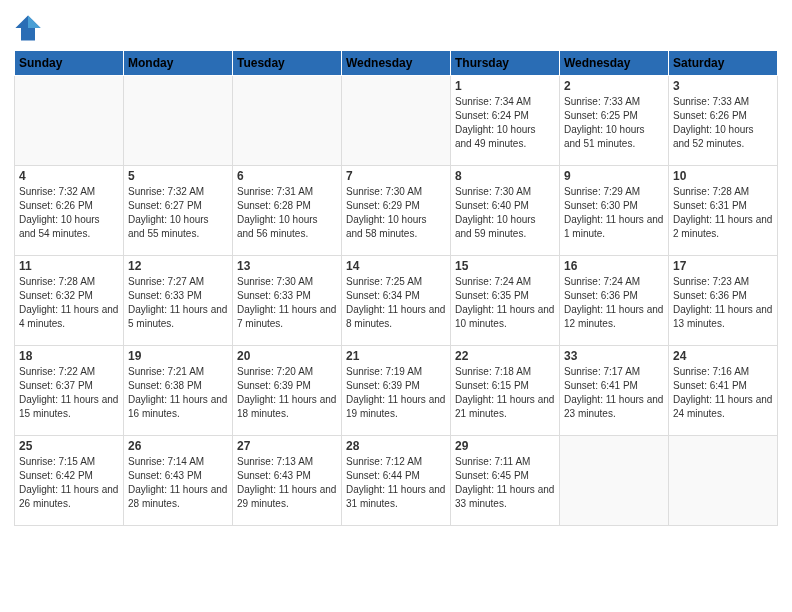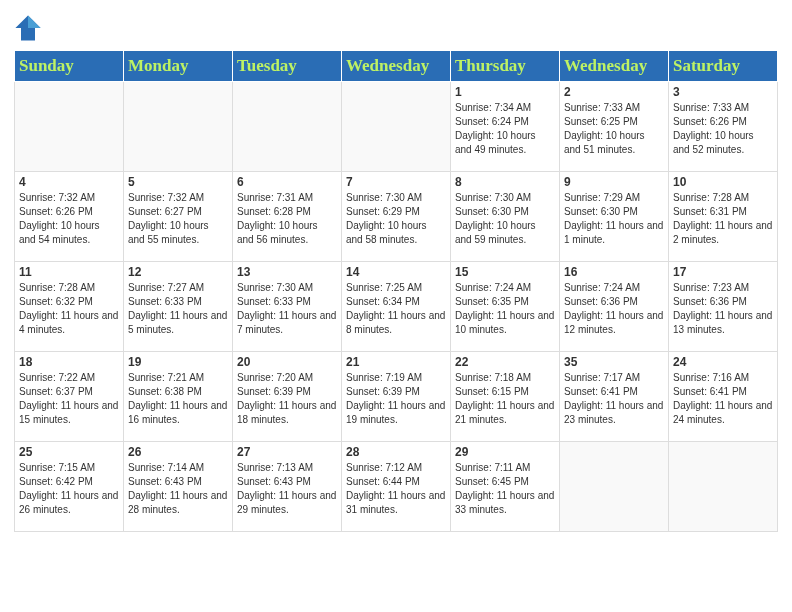--- a/index.html
+++ b/index.html
@@ -60,27 +60,26 @@
       font-size: 16px;
       color: #555;
     }
     .calendar {
       width: 100%;
       border-collapse: collapse;
       table-layout: fixed;
     }
     .calendar th {
       background-color: #2a6db5;
-      color: #bef264;
-      font-size: 17px;
+      color: #000000;
+      font-size: 12px;
       font-weight: bold;
       padding: 5px 4px;
       text-align: left;
       border: 1px solid #fff;
-      font-family: Liberation Serif, serif;
     }
     .calendar td {
       vertical-align: top;
       border: 1px solid #ddd;
       padding: 3px 4px;
       font-size: 9.5px;
       color: #333;
       height: 90px;
       background: #fff;
     }
@@ -179,21 +178,21 @@
           </td>
           <td>
             <span class="day-num">7</span>
             <div class="day-info">Sunrise: 7:30 AM
 Sunset: 6:29 PM
 Daylight: 10 hours and 58 minutes.</div>
           </td>
           <td>
             <span class="day-num">8</span>
             <div class="day-info">Sunrise: 7:30 AM
-Sunset: 6:30 PM
+Sunset: 6:40 PM
 Daylight: 10 hours and 59 minutes.</div>
           </td>
           <td>
             <span class="day-num">9</span>
             <div class="day-info">Sunrise: 7:29 AM
 Sunset: 6:30 PM
 Daylight: 11 hours and 1 minute.</div>
           </td>
           <td>
             <span class="day-num">10</span>
@@ -271,21 +270,21 @@
 Sunset: 6:39 PM
 Daylight: 11 hours and 19 minutes.</div>
           </td>
           <td>
             <span class="day-num">22</span>
             <div class="day-info">Sunrise: 7:18 AM
 Sunset: 6:15 PM
 Daylight: 11 hours and 21 minutes.</div>
           </td>
           <td>
-            <span class="day-num">35</span>
+            <span class="day-num">33</span>
             <div class="day-info">Sunrise: 7:17 AM
 Sunset: 6:41 PM
 Daylight: 11 hours and 23 minutes.</div>
           </td>
           <td>
             <span class="day-num">24</span>
             <div class="day-info">Sunrise: 7:16 AM
 Sunset: 6:41 PM
 Daylight: 11 hours and 24 minutes.</div>
           </td>

